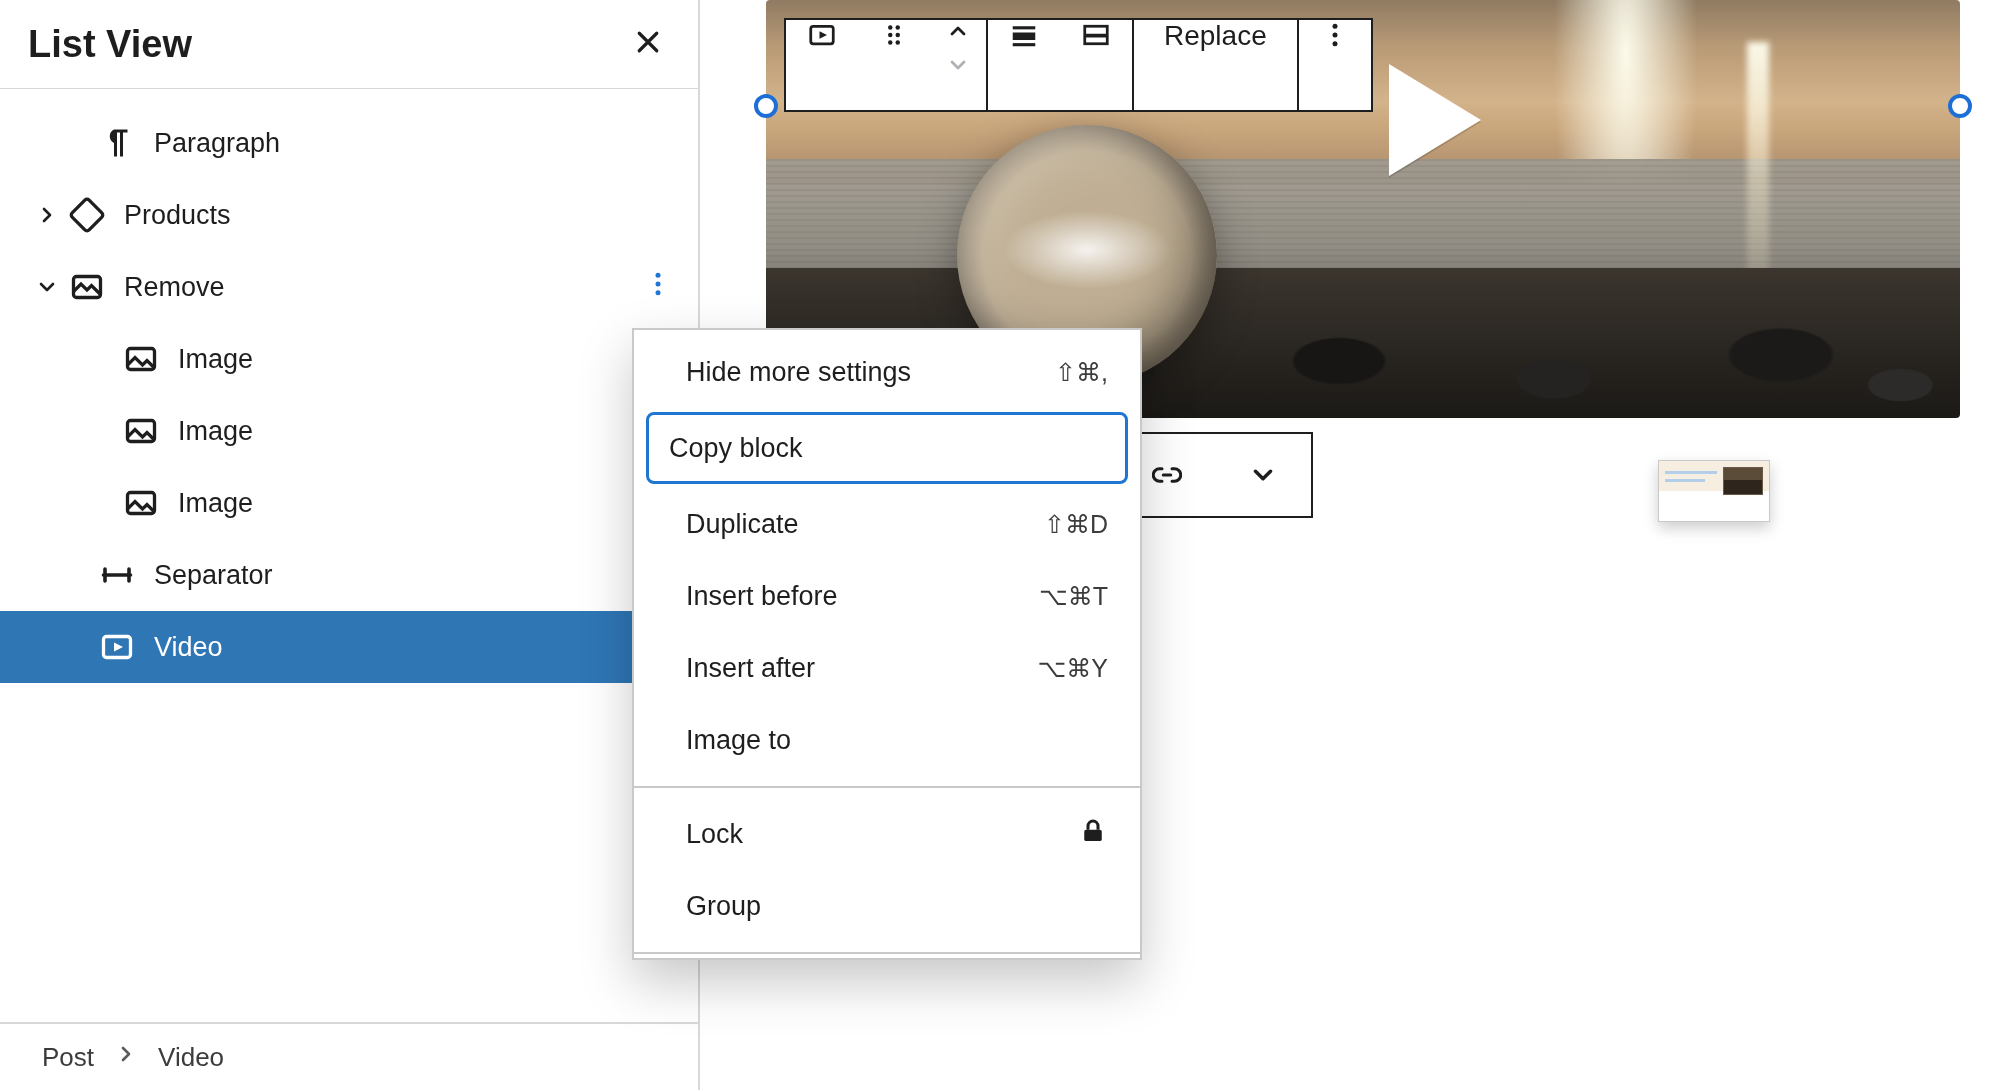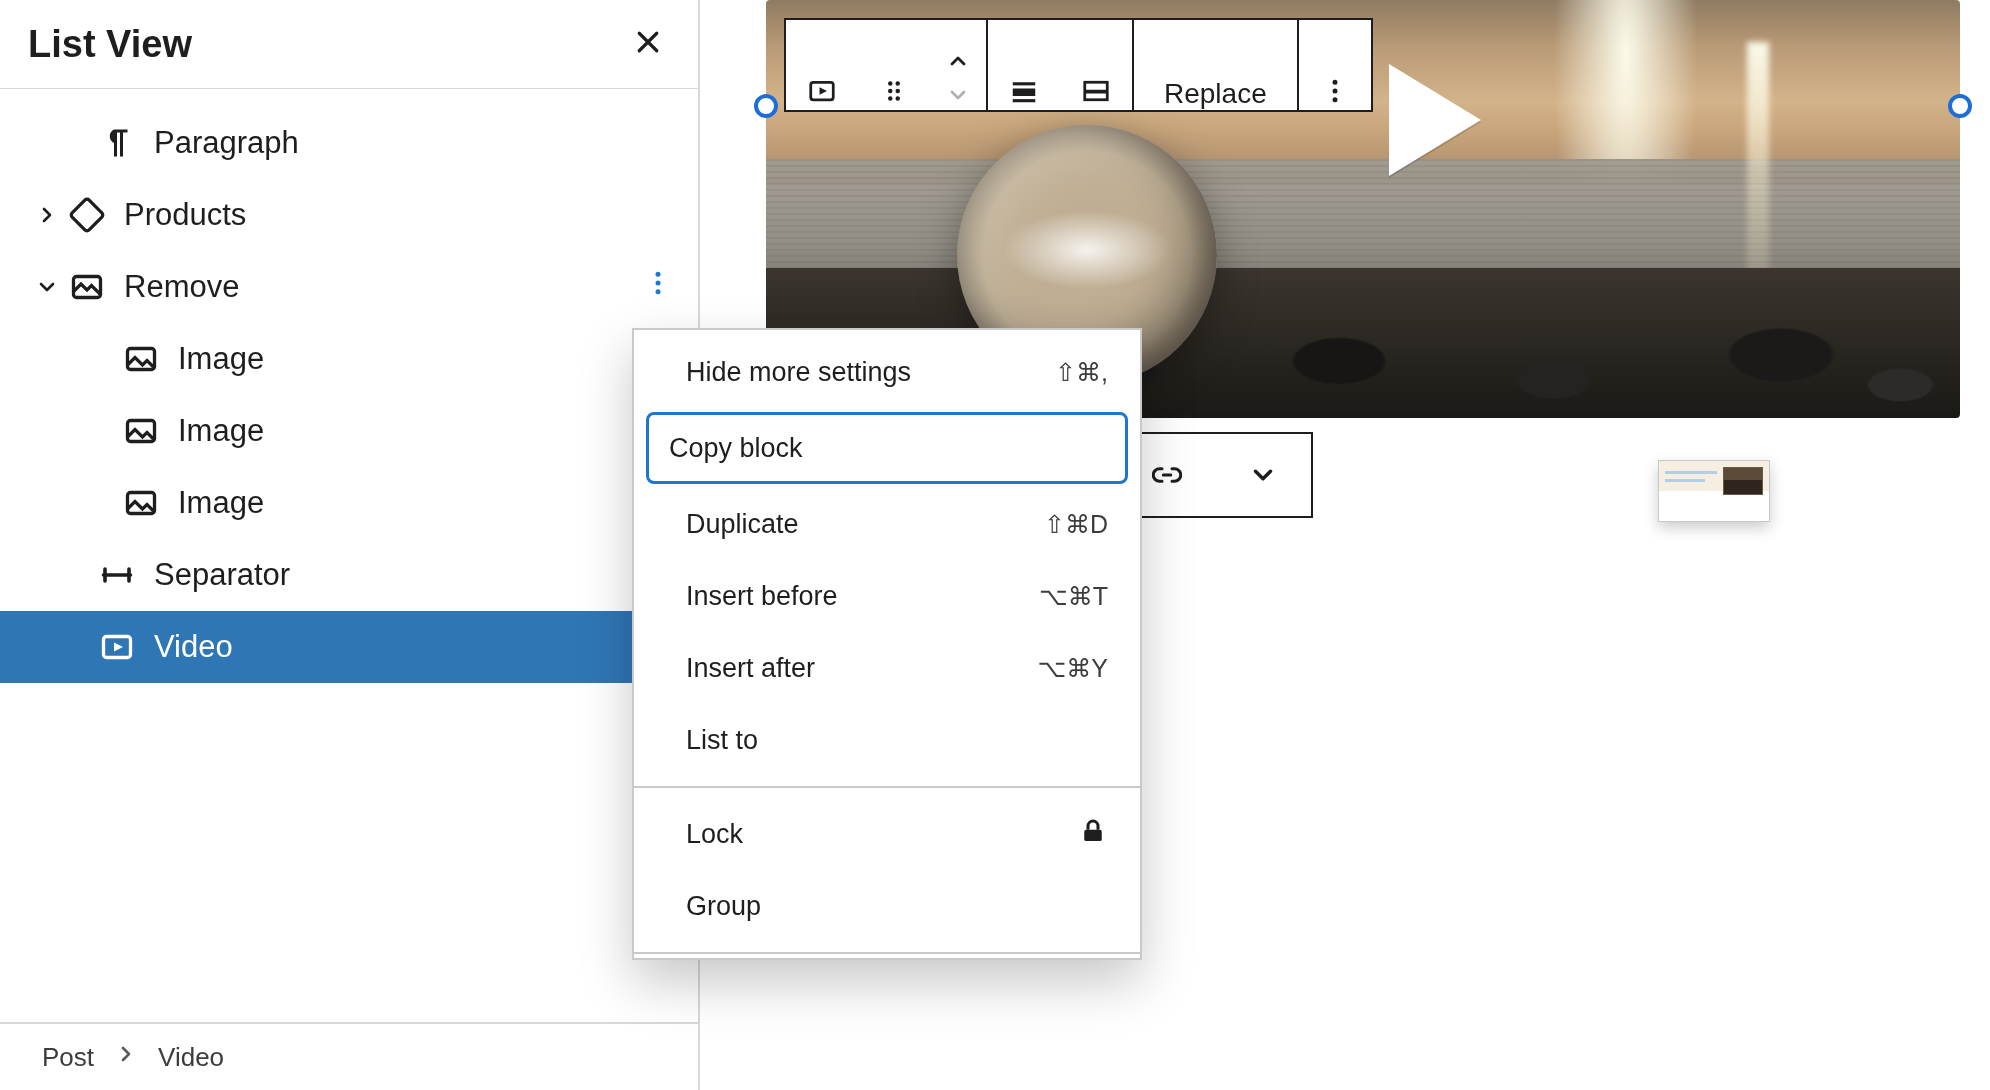--- a/index.html
+++ b/index.html
@@ -39,21 +39,21 @@
     font-size:38px;font-weight:700;
   }
   .sb-close{width:44px;height:44px;border-radius:4px;display:flex;align-items:center;justify-content:center;cursor:pointer}
 
   .tree{padding:18px 0 0 0}
   .row{
     position:relative;
     display:flex;align-items:center;
     height:72px;
     padding-left:30px;
-    font-size:31px;
+    font-size:27px;
   }
   .row.indent-1{padding-left:60px}
   .row.indent-2{padding-left:118px}
   .row .chev{width:34px;display:flex;justify-content:center;color:#3a3a3a}
   .row .chev.hidden{visibility:hidden}
   .row .blk-icon{width:46px;display:flex;justify-content:center}
   .row .lbl{padding-left:14px}
   .row.selected{background:var(--sel);color:var(--sel-ink)}
   .row.selected svg{stroke:var(--sel-ink);fill:none}
   .row .more{
@@ -147,21 +147,21 @@
 
   
   .block-toolbar{
     position:absolute;left:84px;top:18px;
     height:94px;
     display:flex;align-items:stretch;
     background:#fff;border:2px solid var(--border2);
     z-index:20;
   }
   .tb-seg{
-    display:flex;align-items:flex-end;
+    display:flex;align-items:flex-start;
     border-right:2px solid var(--border2);
   }
   .tb-seg:last-child{border-right:none}
   .tb-btn{
     width:72px;display:flex;align-items:center;justify-content:center;cursor:pointer;
   }
   .tb-btn.wide{width:auto;padding:0 30px;font-size:28px}
   .tb-col{display:flex;flex-direction:column;justify-content:center;gap:8px}
   .tb-col .mini{height:26px;display:flex;align-items:center;justify-content:center}
   .muted-stroke svg *{stroke:#aeb1b5}
@@ -487,21 +487,21 @@
     </div>
     <div class="item">
       <span>Insert before</span>
       <span class="sc">⌥⌘T</span>
     </div>
     <div class="item">
       <span>Insert after</span>
       <span class="sc">⌥⌘Y</span>
     </div>
     <div class="item">
-      <span>List to</span>
+      <span>Image to</span>
       <span class="sc"></span>
     </div>
   </div>
   <div class="sep"></div>
   <div class="sect">
     <div class="item">
       <span>Lock</span>
       <span class="i28">
         <svg viewBox="0 0 24 24" fill="#1e1e1e">
             <rect x="5" y="11" width="14" height="9" rx="1.5"></rect>

